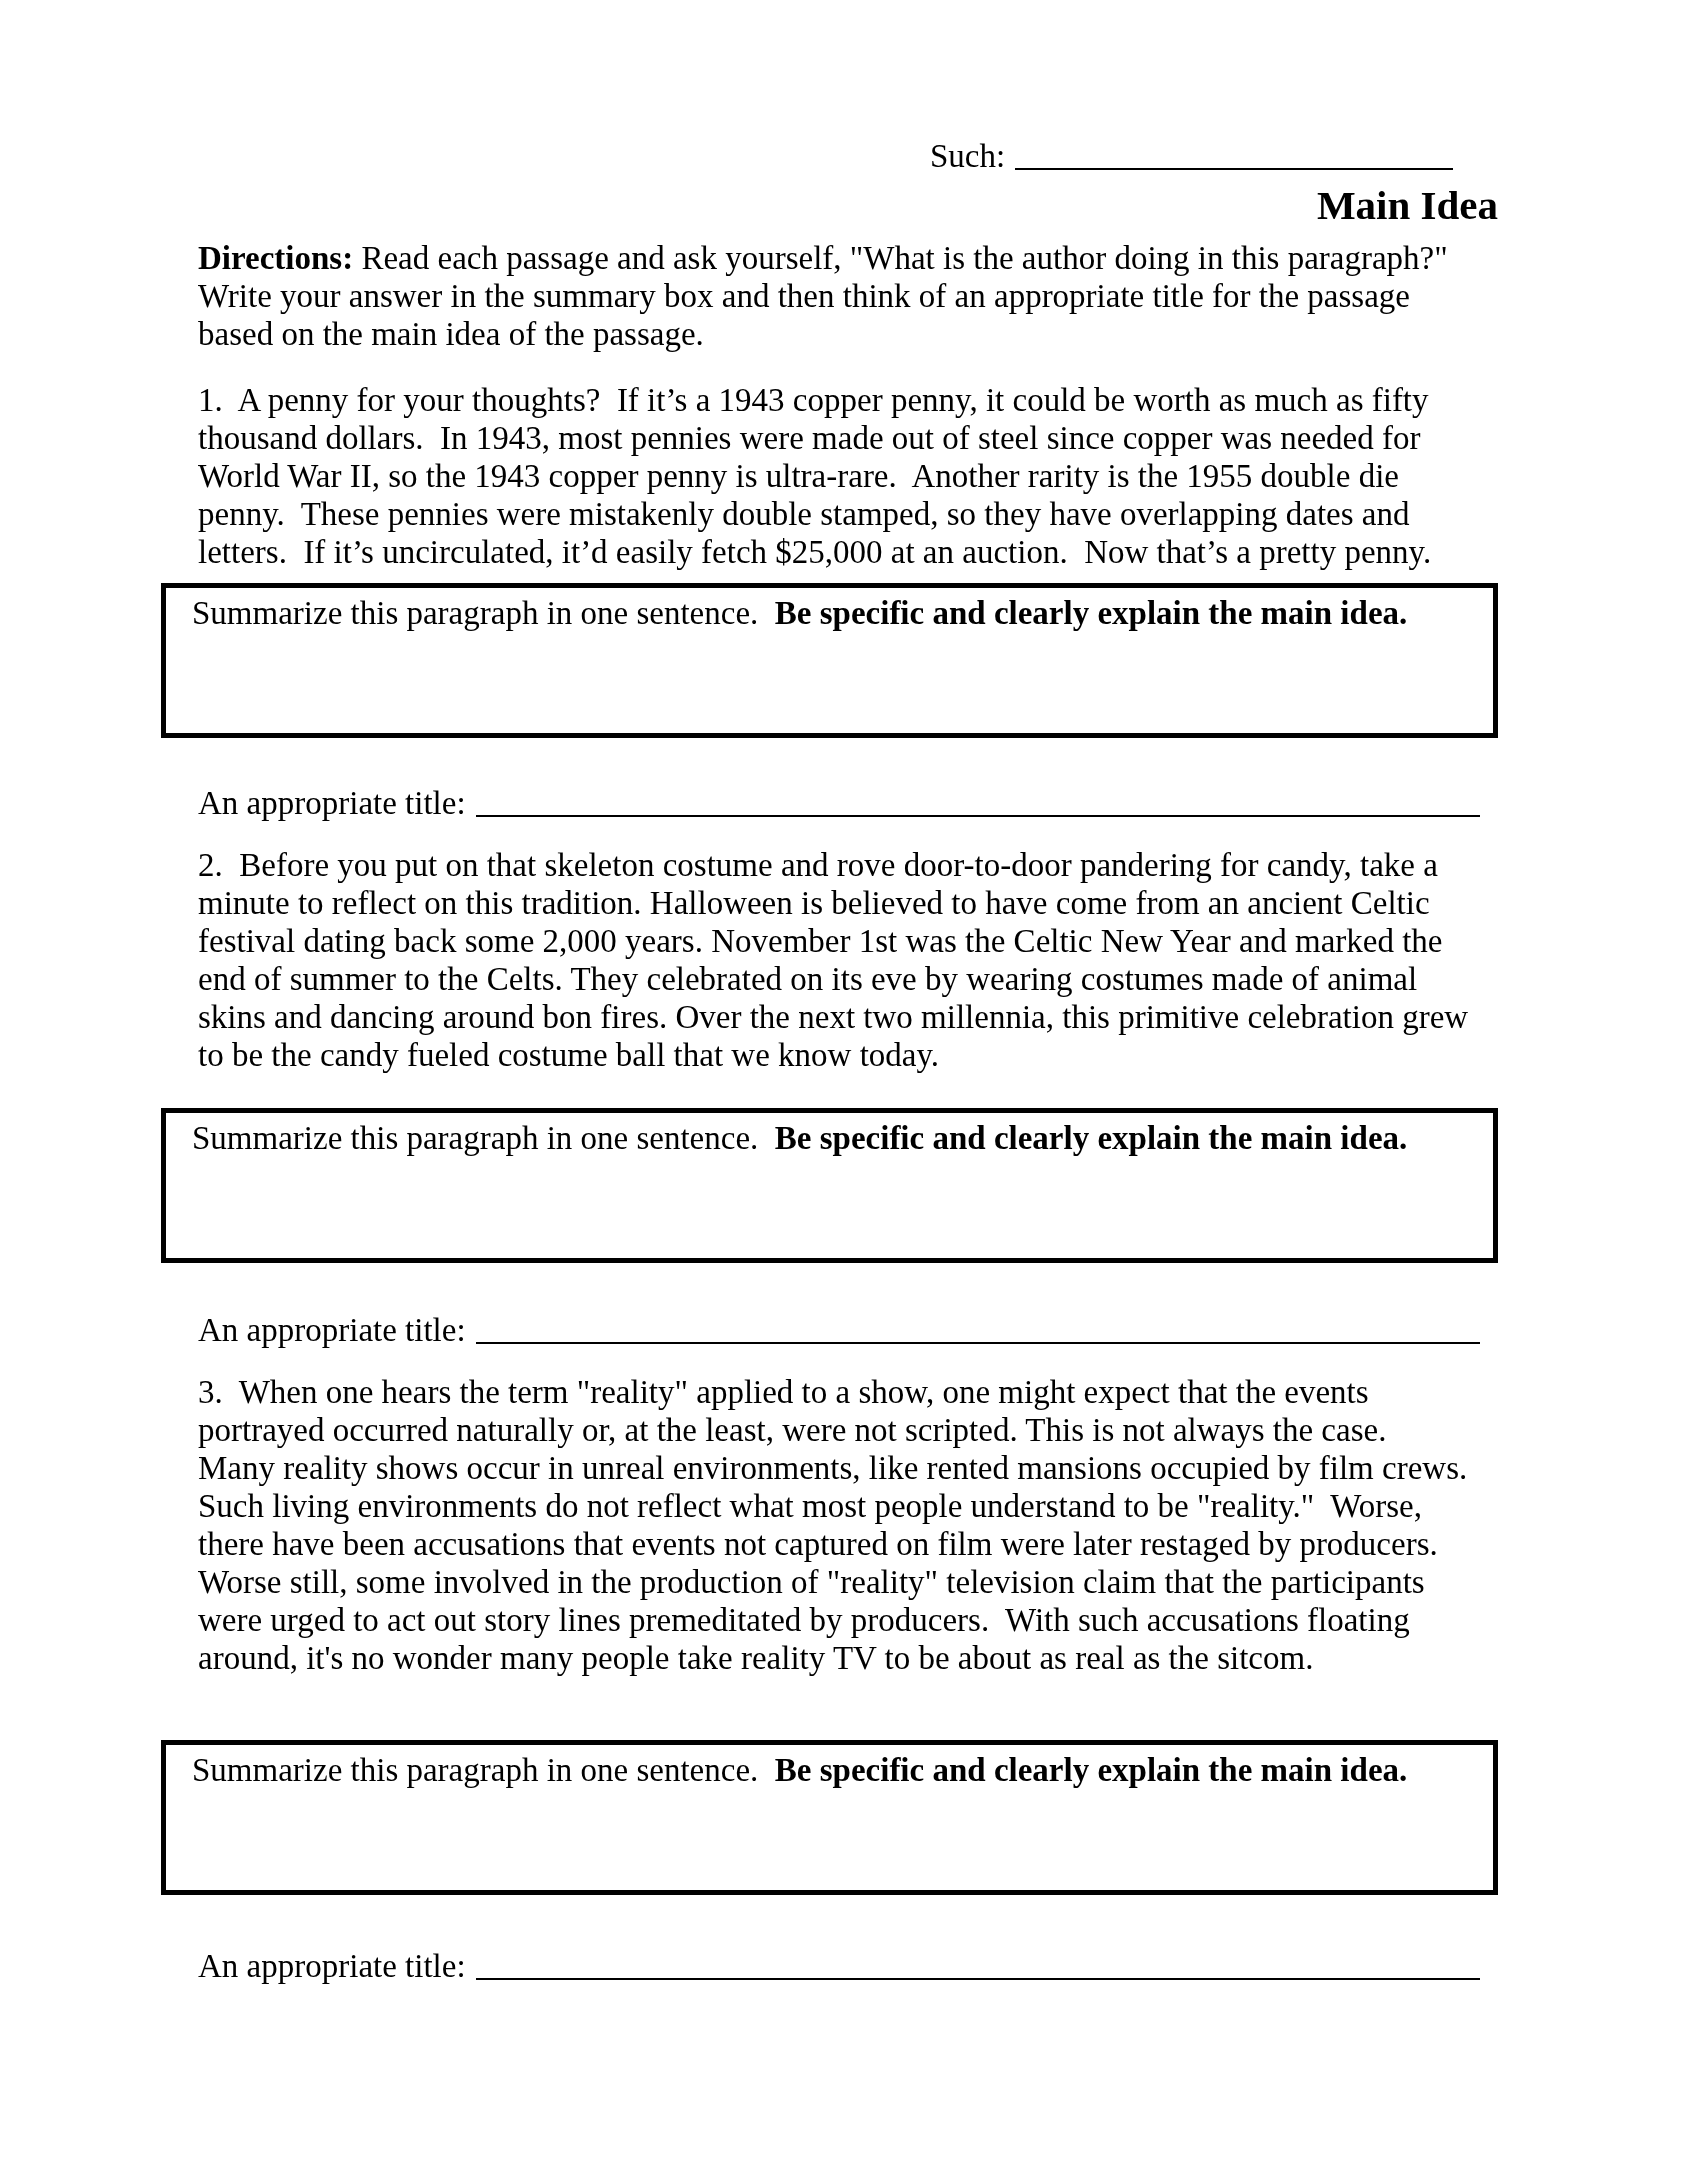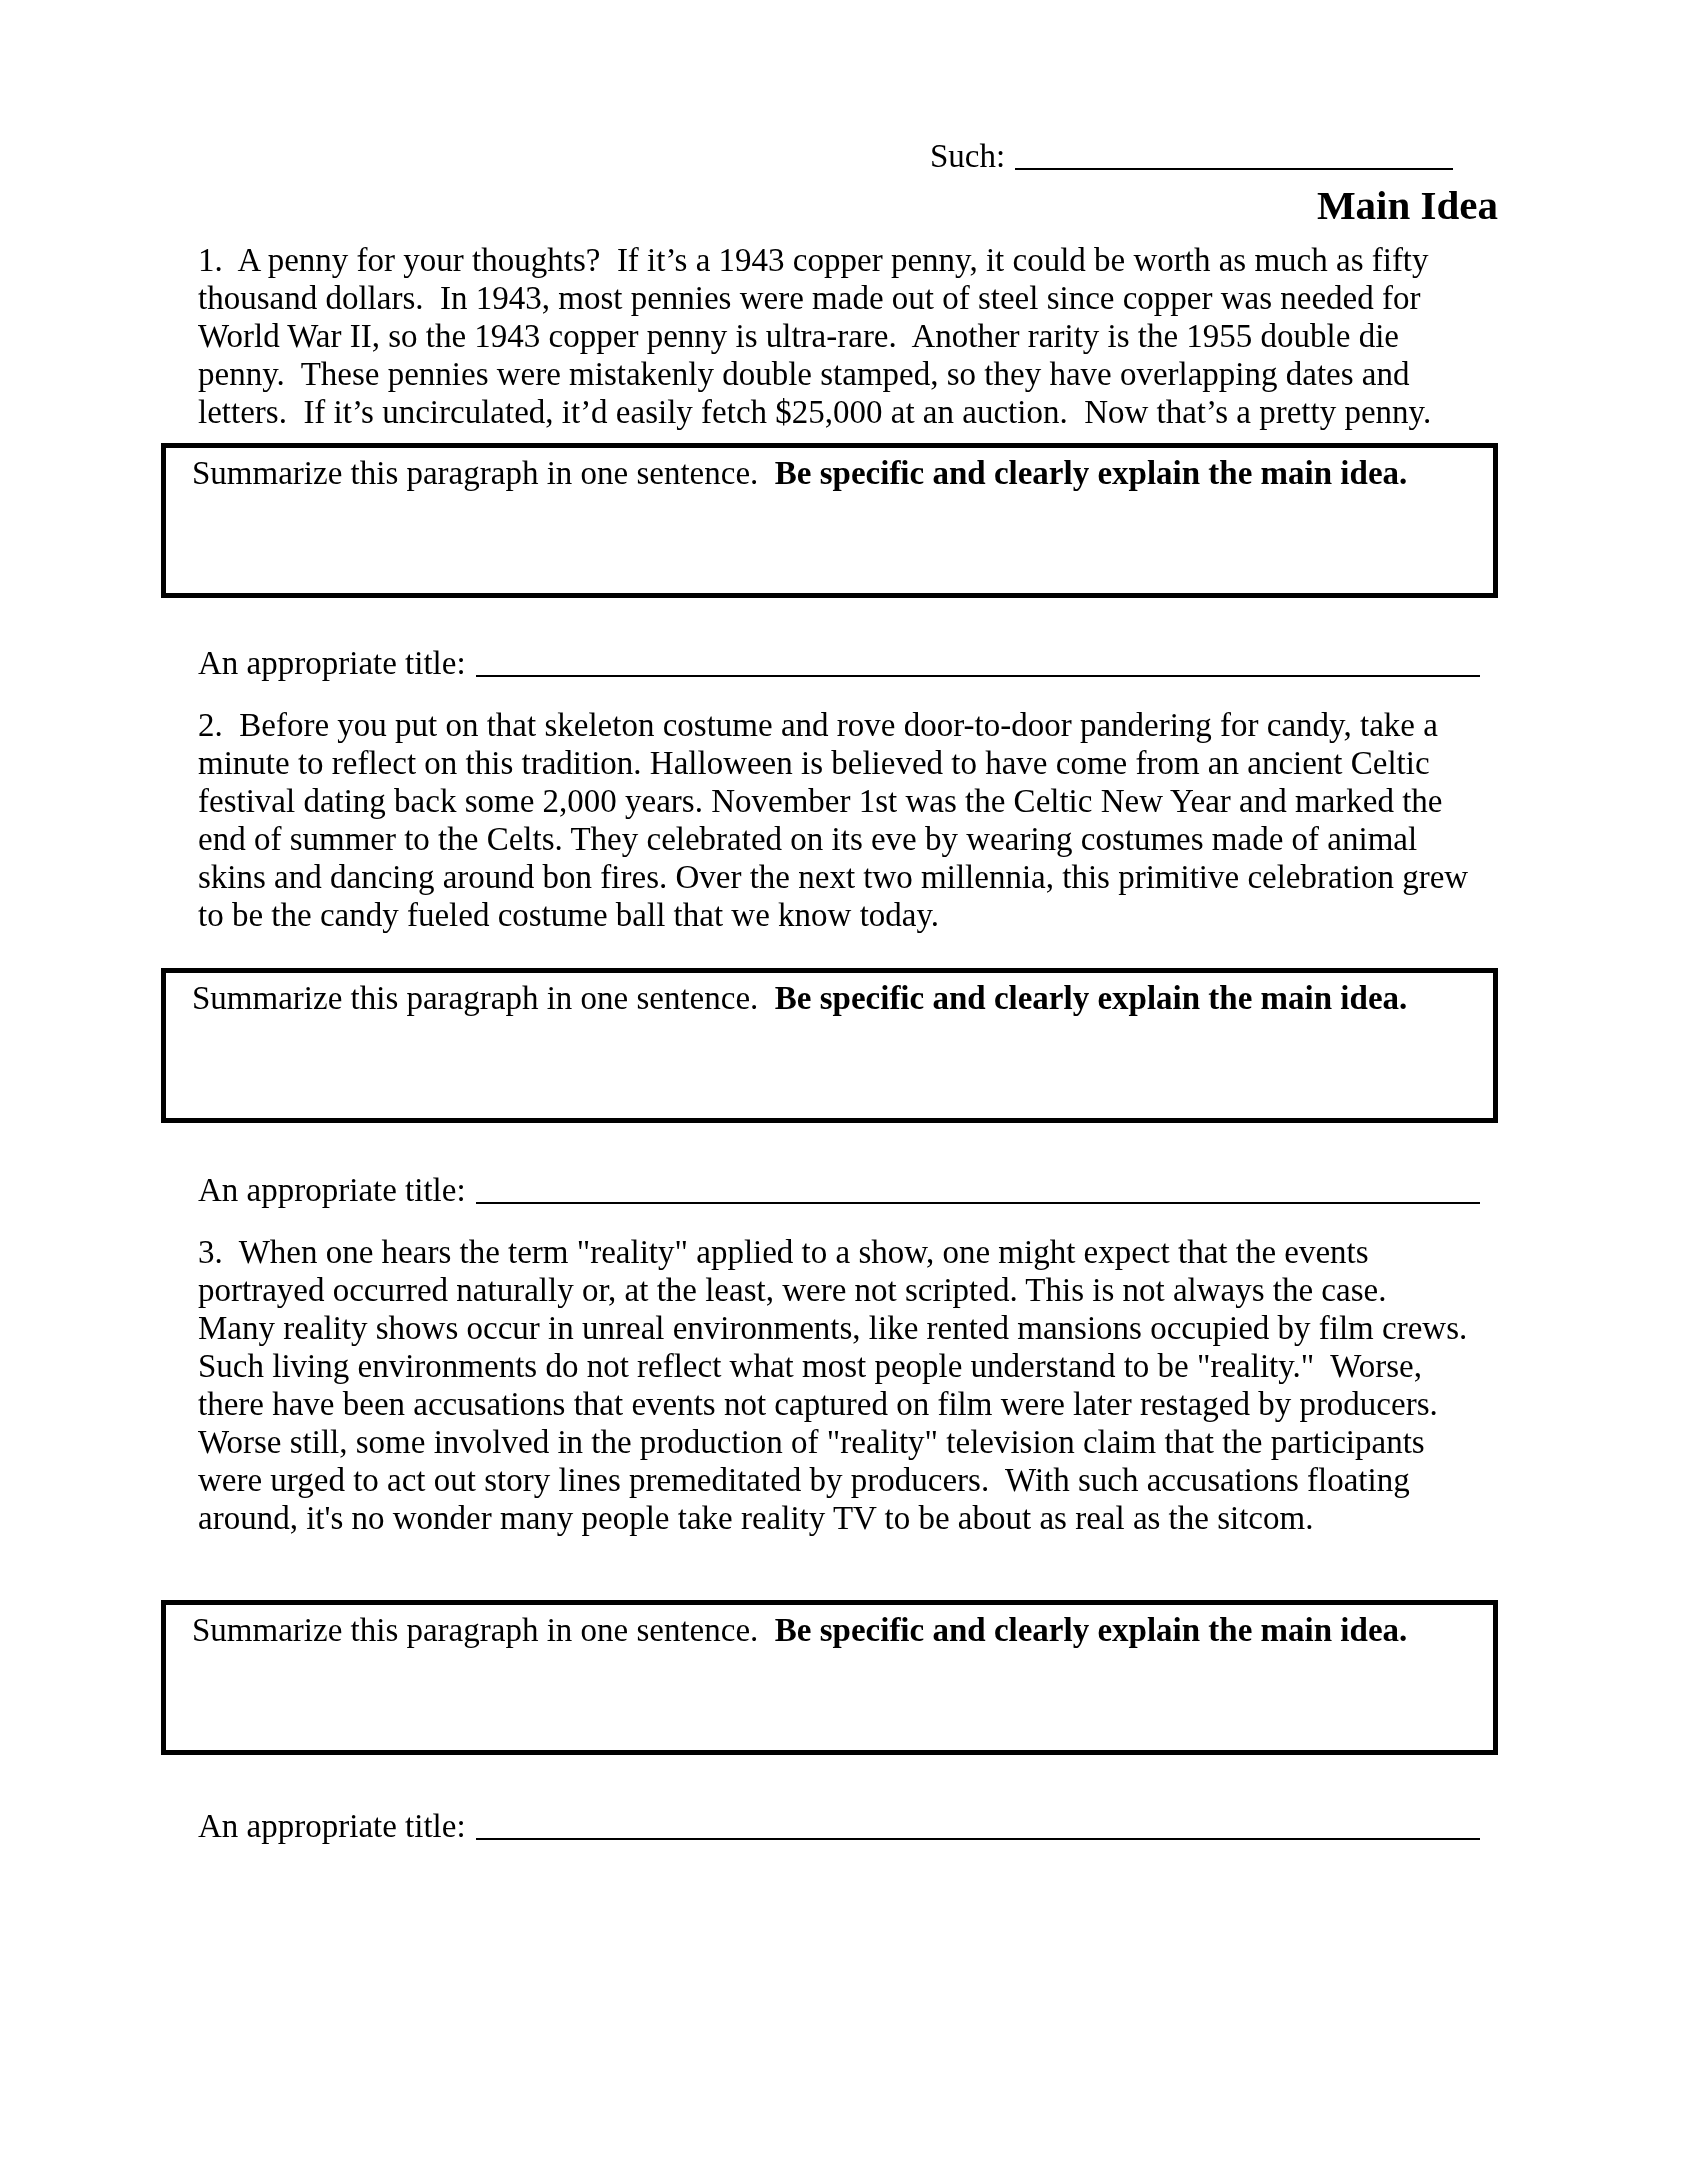--- a/index.html
+++ b/index.html
@@ -37,21 +37,21 @@
     font-size: 41px;
     line-height: 48px;
     font-weight: bold;
     text-align: right;
   }
   .para {
     margin: 24px 23px 0 37px;
     white-space: pre-wrap;
   }
   .para.directions { margin-top: 10px; }
-  .para.p1 { margin-top: 12px; }
+  .para.p1 { margin-top: 28px; }
   .para.p2 { margin-top: 24px; }
   .para.p3 { }
   .bold { font-weight: bold; }
   .summary-box {
     box-sizing: border-box;
     width: 1337px;
     height: 155px;
     border: 5px solid #000;
     padding: 6px 26px 16px 26px;
     white-space: pre-wrap;
@@ -74,20 +74,21 @@
 
 <div class="page">
 
   <div class="name-row">
       <span class="label">Such:</span>
       <span class="blank-line"></span>
     </div>
 
   <h1 class="doc-title">Main Idea</h1>
 
+  <p class="para directions"><span class="bold">Directions:</span><span> Read each passage and ask yourself, "What is the author doing in this paragraph?" Write your answer in the summary box and then think of an appropriate title for the passage based on the main idea of the passage.</span></p>
 
   <p class="para p1"><span>1.</span><span>  A penny for your thoughts?  If it’s a 1943 copper penny, it could be worth as much as fifty thousand dollars.  In 1943, most pennies were made out of steel since copper was needed for World War II, so the 1943 copper penny is ultra-rare.  Another rarity is the 1955 double die penny.  These pennies were mistakenly double stamped, so they have overlapping dates and letters.  If it’s uncirculated, it’d easily fetch $25,000 at an auction.  Now that’s a pretty penny.</span></p>
 
   <div class="summary-box b1"><span>Summarize this paragraph in one sentence.</span><span class="bold">  Be specific and clearly explain the main idea.</span></div>
 
   <div class="title-row t1">
       <span class="label">An appropriate title:</span>
       <span class="blank-line"></span>
     </div>
 

